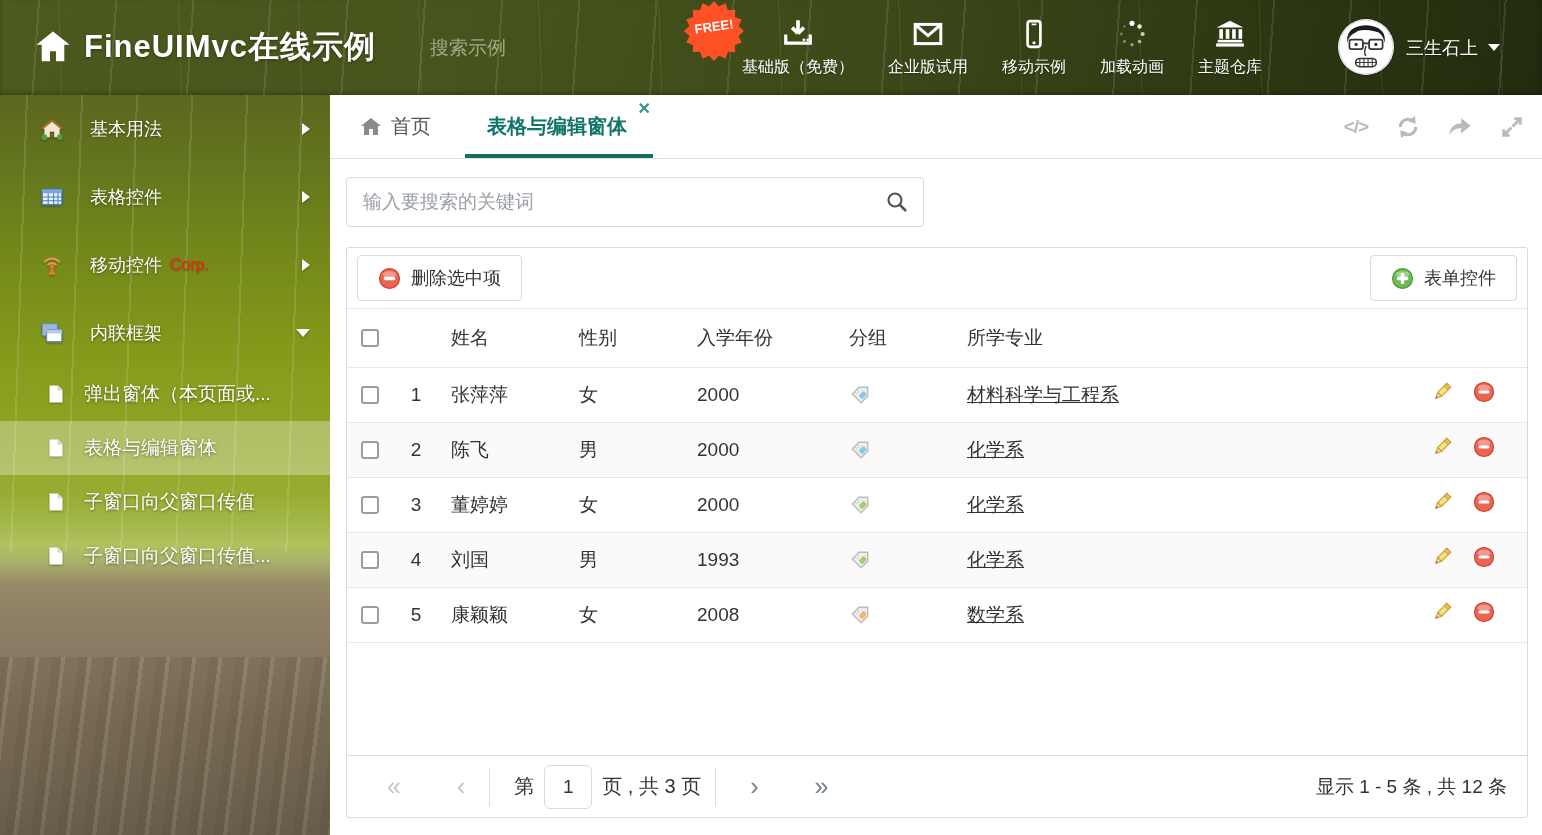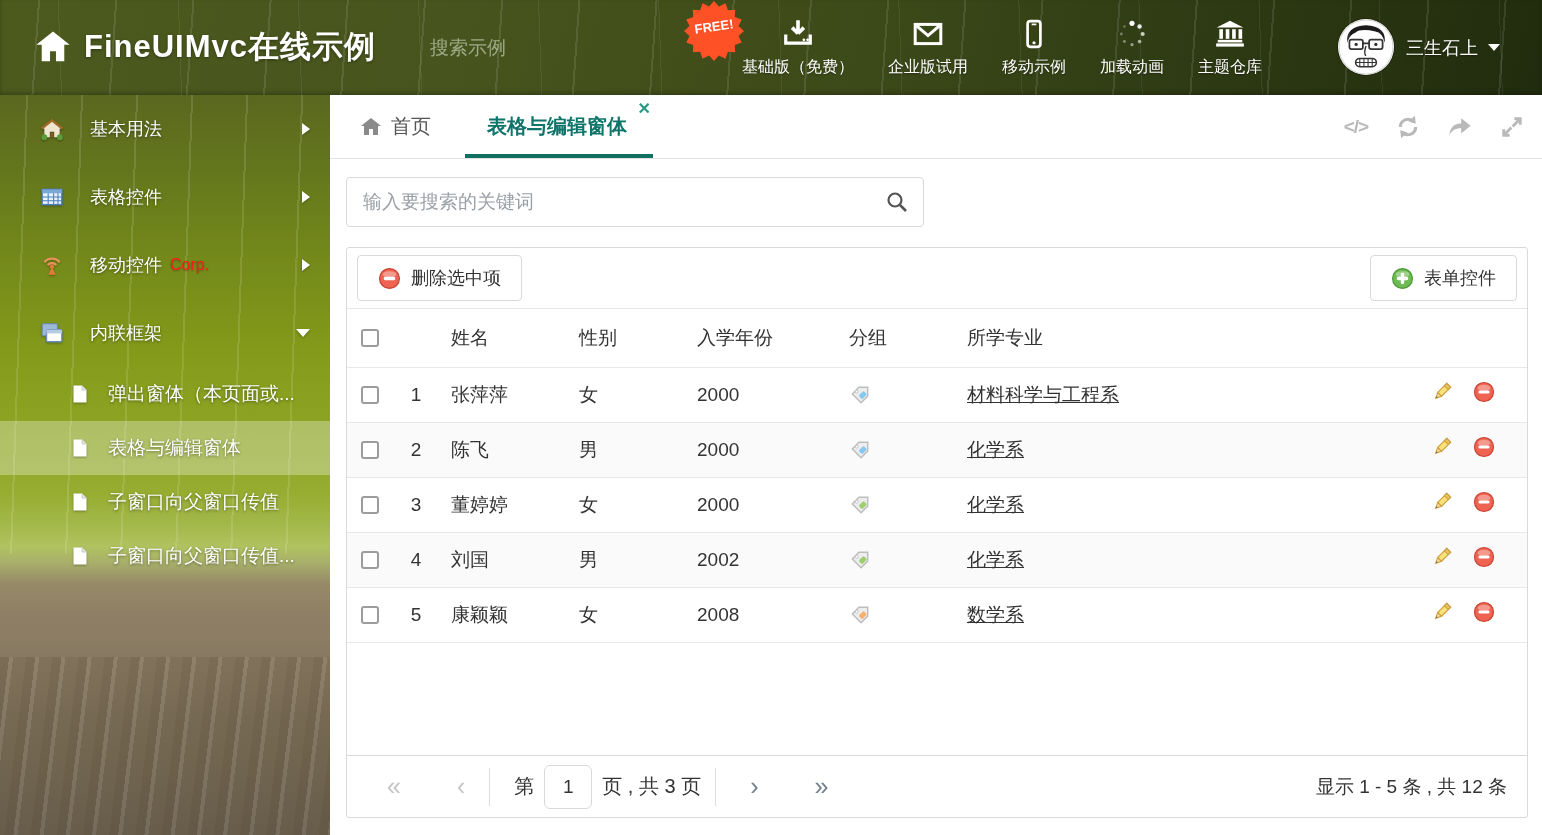--- a/index.html
+++ b/index.html
@@ -36,21 +36,21 @@
     background:repeating-linear-gradient(92deg, transparent 0 26px, rgba(255,255,255,.12) 26px 28px, transparent 28px 55px); }
   .sidebar::after { content:""; position:absolute; left:0; bottom:0; width:100%; height:24%; pointer-events:none;
     background:repeating-linear-gradient(97deg, rgba(60,45,25,.18) 0 9px, rgba(255,255,255,.06) 9px 13px, rgba(60,45,25,.10) 13px 26px); }
   .menu { position:absolute; inset:0; z-index:2; }
   .side-item { height:68px; display:flex; align-items:center; padding:0 20px 0 40px; cursor:pointer; }
   .side-item .s-icon { width:24px; height:24px; margin-right:26px; flex:none; filter:drop-shadow(0 1px 1px rgba(0,0,0,.3)); }
   .side-item .s-label { color:#fff; font-size:18px; text-shadow:0 1px 3px rgba(0,0,0,.45); }
   .corp-badge { color:#ff1a1a; font-size:16px; margin-left:8px; text-shadow:0 1px 2px rgba(0,0,0,.3); }
   .arrow { margin-left:auto; width:0; height:0; border-top:6px solid transparent; border-bottom:6px solid transparent; border-left:8px solid #fff; filter:drop-shadow(0 1px 1px rgba(0,0,0,.3)); }
   .arrow.arr-down { border-left:7px solid transparent; border-right:7px solid transparent; border-top:8px solid #fff; border-bottom:none; }
-  .side-sub { height:54px; display:flex; align-items:center; padding:0 20px 0 70px; cursor:pointer; }
+  .side-sub { height:54px; display:flex; align-items:center; padding:0 20px 0 46px; cursor:pointer; }
   .side-sub .s-icon { width:20px; height:20px; margin-right:18px; flex:none; filter:drop-shadow(0 1px 1px rgba(0,0,0,.3)); }
   .side-sub .s-label { color:#fff; font-size:19px; text-shadow:0 1px 3px rgba(0,0,0,.45); white-space:nowrap; }
   .side-sub.selected { background:rgba(255,255,255,.30); }
 
   
   .main { position:absolute; left:330px; top:95px; width:1212px; height:740px; background:#fff; }
   .tabbar { position:relative; height:64px; border-bottom:1px solid #e3e3e3; display:flex; align-items:stretch; padding-left:22px; }
   .tab { display:flex; align-items:center; gap:9px; font-size:20px; color:#555; cursor:pointer; padding:0 8px; }
   .tab .th-icon { width:22px; height:22px; }
   .tab-active { position:relative; margin-left:26px; padding:0 26px 0 22px; display:flex; align-items:center; cursor:pointer; }
@@ -509,21 +509,21 @@
     </span></td>
   </tr>
 
   <tr>
     <td class="cb-cell">
                   <div class="checkbox"></div>
                 </td>
     <td class="num-cell">4</td>
     <td>刘国</td>
     <td>男</td>
-    <td>2002</td>
+    <td>1993</td>
     <td><span class="tag-ico">
       <svg viewBox="0 0 20 20">
                       <path d="M3 9 L9 3 H17 V11 L11 17 Z" fill="#ededed" stroke="#bdbdbd" stroke-width="1.3"></path>
                       <circle cx="7" cy="7" r="1.3" fill="#fff" stroke="#bdbdbd" stroke-width=".8"></circle>
                       <rect class="tag-fill" x="9.3" y="7.8" width="6.4" height="4.6" rx="1.2" transform="rotate(-45 12.5 10)" fill="#9ccf6e"></rect>
                     </svg>
     </span></td>
     <td><span class="major-link">化学系</span></td>
     <td class="act-cell"><span class="act-wrap">
       <span class="act-ico">

